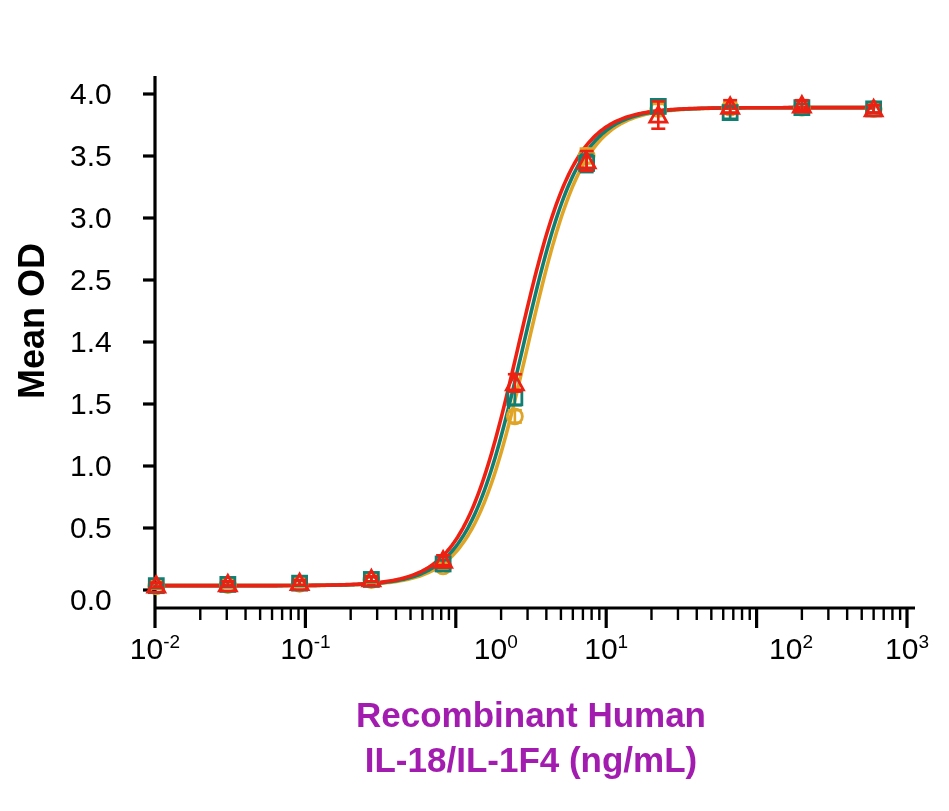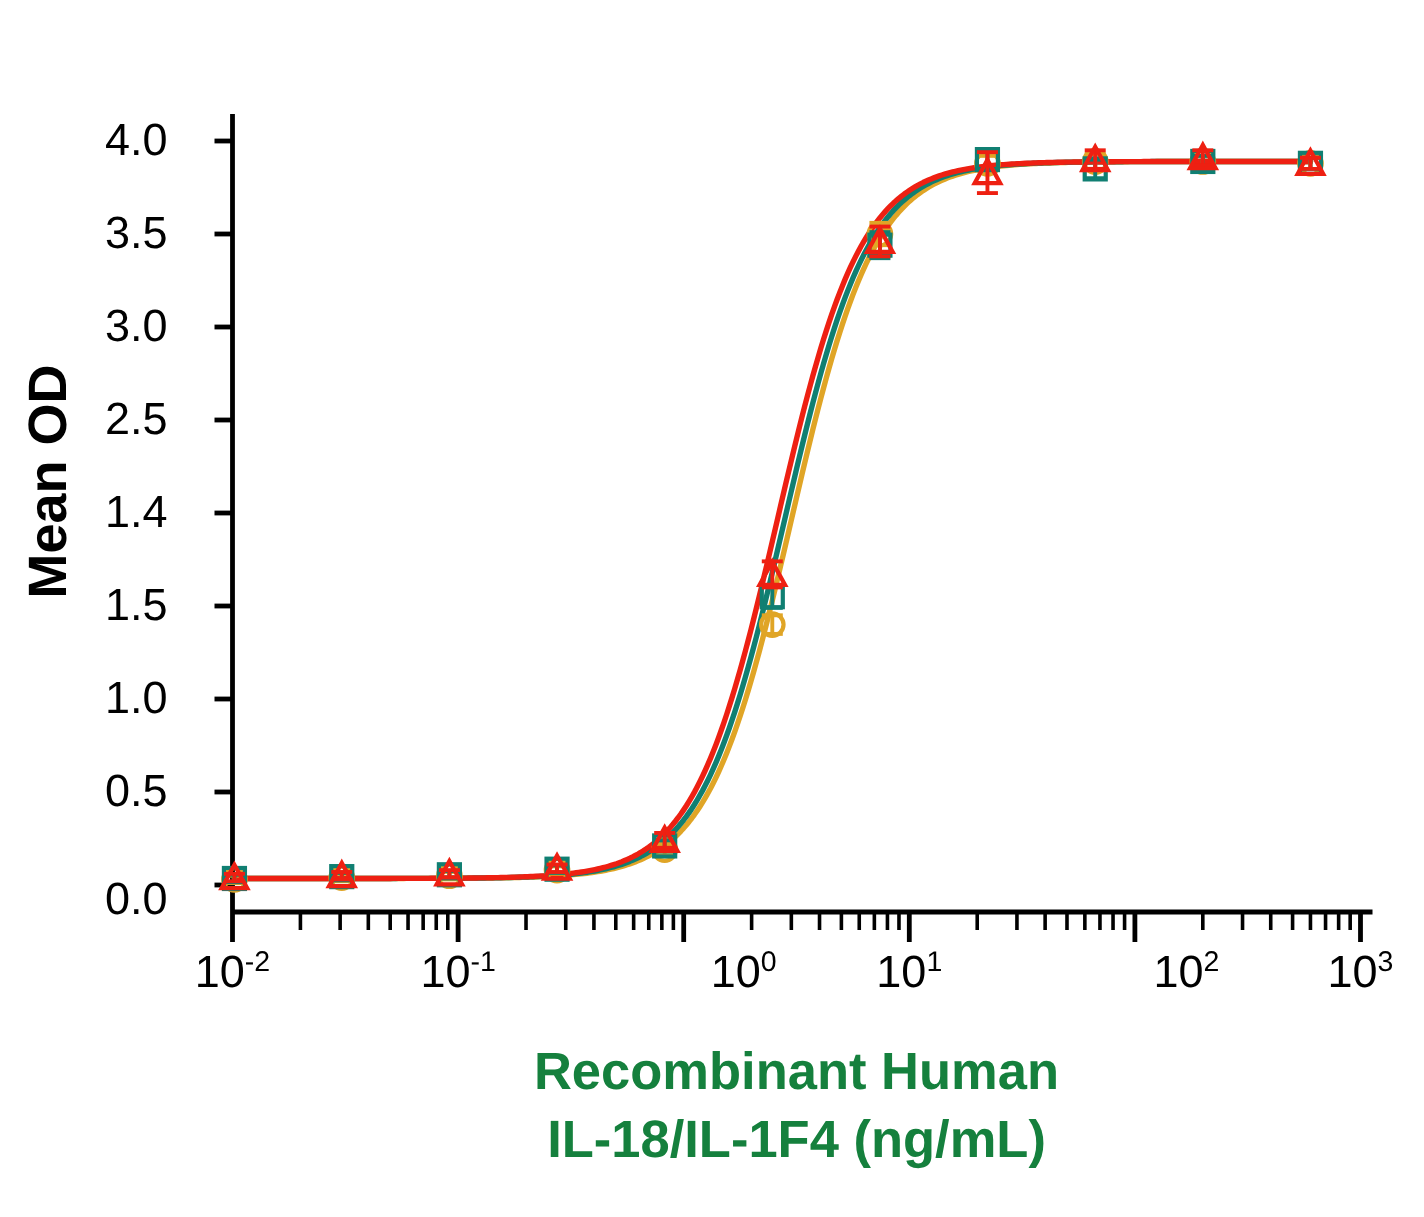--- a/index.html
+++ b/index.html
@@ -35,21 +35,21 @@
   
   #x-axis-title {
     position: absolute;
     left: 155px;
     top: 692px;
     width: 752px;
     text-align: center;
     font-size: 35px;
     font-weight: bold;
     line-height: 45px;
-    color: #15803d;
+    color: #a21caf;
   }
   #x-axis-title .ln { display: block; }
 
   
   .ytick-label {
     position: absolute;
     right: 0;
     width: 76px;
     text-align: left;
     font-size: 30px;

